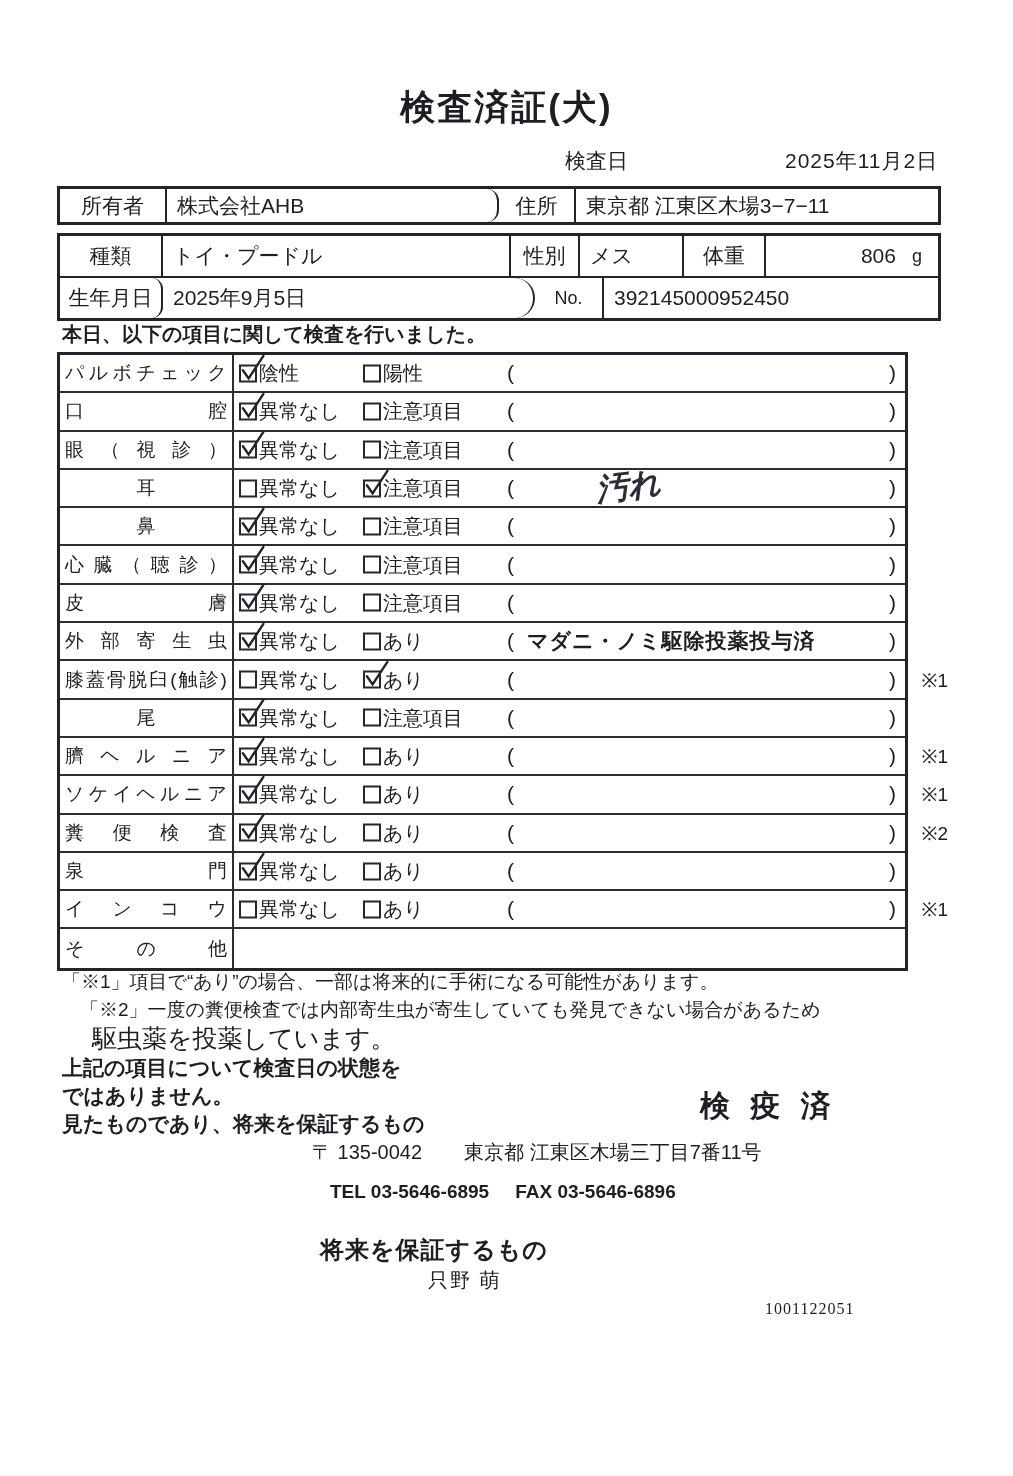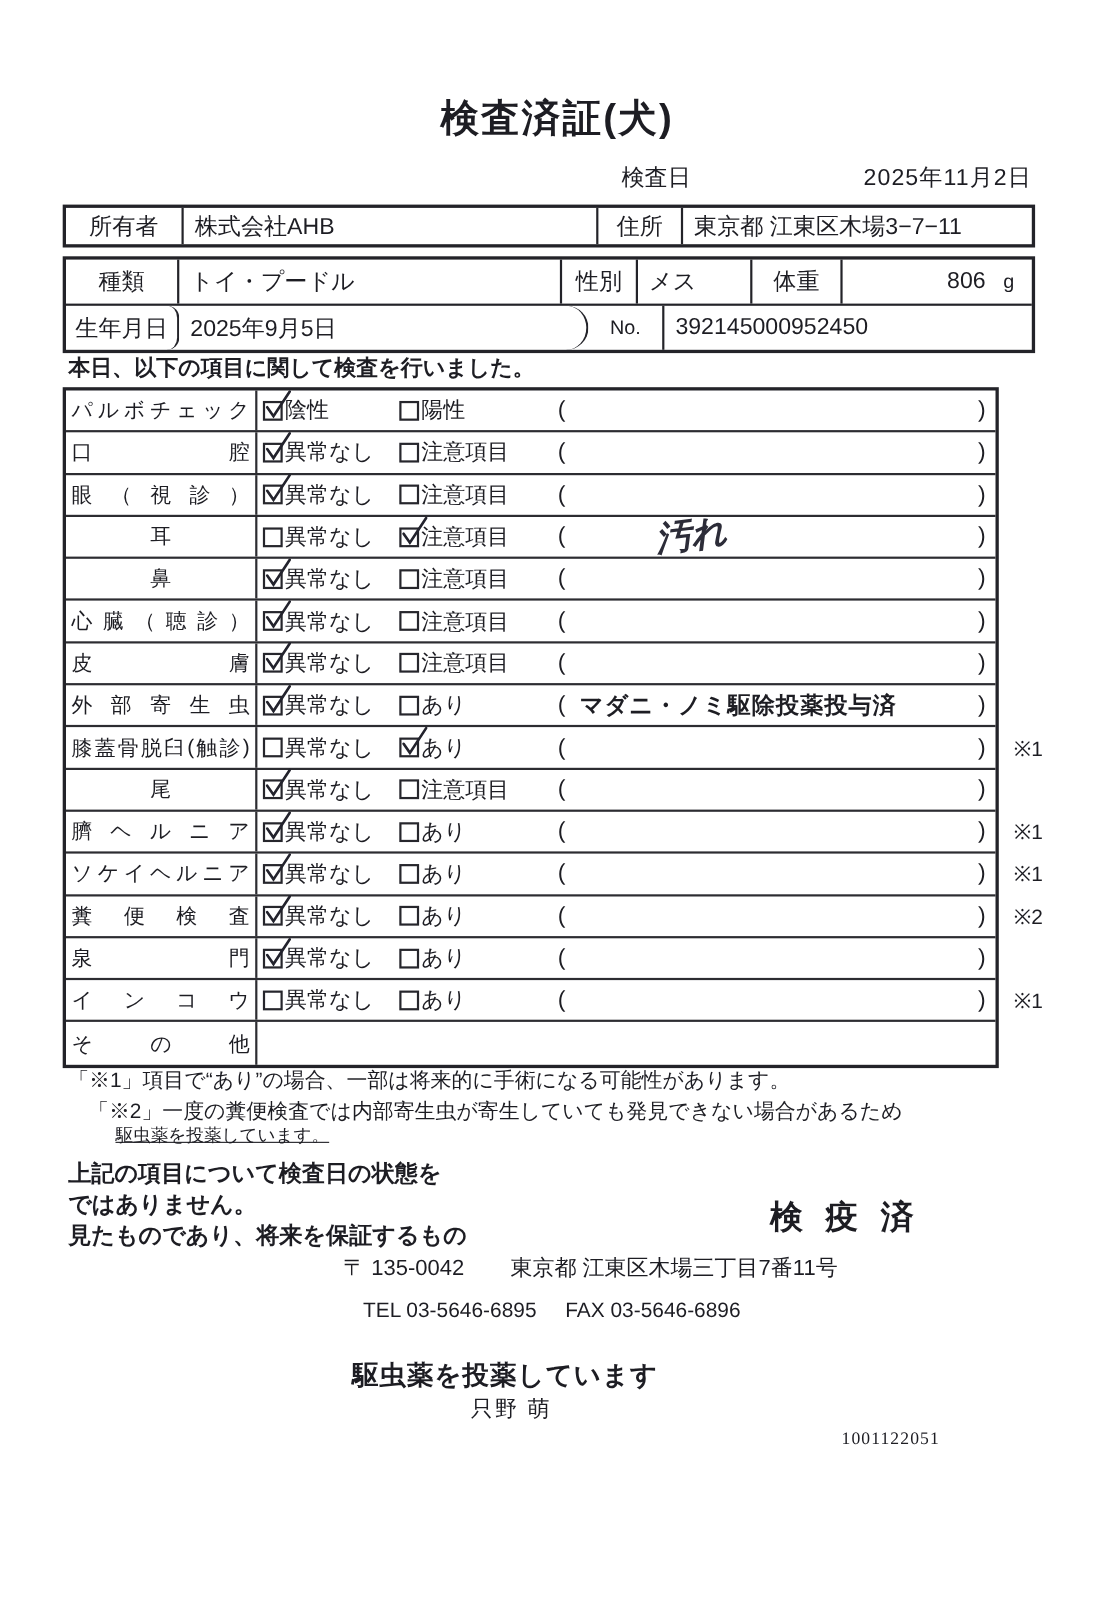--- a/index.html
+++ b/index.html
@@ -44,44 +44,44 @@
   .paren{position:absolute; top:50%; transform:translateY(-50%); font-size:21px; font-weight:500;}
   .paren.open{left:273px;} .paren.close{right:9px;}
   .note.print{position:absolute; left:293px; top:50%; transform:translateY(-50%);
     font-size:21px; font-weight:700; letter-spacing:1px; white-space:nowrap;}
   .note.hand{position:absolute; left:362px; top:46%; transform:translateY(-50%) rotate(-7deg);
     font-size:32px; font-style:italic; font-weight:600; color:#2c2c38; white-space:nowrap;}
   .remark{position:absolute; right:-43px; top:50%; transform:translateY(-50%); font-size:19px; font-weight:500;}
   
   .fn1{left:62px; top:969px; font-size:19px; font-weight:500;}
   .fn2{left:80px; top:997px; font-size:19px; font-weight:500;}
-  .fn3{left:105px; top:1022px; font-size:16px; font-weight:500;text-decoration:underline;}
+  .fn3{left:92px; top:1022px; font-size:25px; font-weight:500;}
   .disclaimer{left:62px; top:1054px; font-size:21px; font-weight:600; line-height:28px;}
   .stamp{left:700px; top:1086px; font-size:30px; font-weight:600; letter-spacing:6px;}
   .postal-line{left:312px; top:1139px; font-size:20px; font-weight:500;}
   .postal-line .addr{margin-left:42px;}
-  .tel-line{left:330px; top:1181px; font-size:19px; font-weight:400;}
+  .tel-line{left:330px; top:1181px; font-size:19px; font-weight:700;}
   .tel-line .fax{margin-left:26px;}
   .clinic-name{left:320px; top:1234px; font-size:24px; font-weight:600; letter-spacing:1px;}
   .vet-name{left:428px; top:1267px; font-size:20px; font-weight:500; letter-spacing:2px;}
   .serial{left:765px; top:1300px; font-size:16px; font-weight:500; letter-spacing:1px;font-family:Liberation Serif, serif;}
 </style>
 </head>
 <body>
 
 <div class="page">
 
   <div class="abs doc-title">検査済証(犬)</div>
 
   <div class="abs insp-label">検査日</div>
   <div class="abs insp-value">2025年11月2日</div>
 
   <div class="abs kv-table owner-table">
     <div class="kv-cell lab" style="width:107px;">所有者</div>
-    <div class="kv-cell val" style="width:377px;">株式会社AHB</div>
+    <div class="kv-cell val" style="width:332px;border-radius:12px;">株式会社AHB</div>
     <div class="kv-cell lab" style="width:77px;">住所</div>
     <div class="kv-cell val last" style="flex:1;">東京都 江東区木場3−7−11</div>
   </div>
 
   <div class="abs kv-table info-table">
     <div class="info-row first">
       <div class="kv-cell lab" style="width:103px;">種類</div>
       <div class="kv-cell val" style="width:348px;">トイ・プードル</div>
       <div class="kv-cell lab" style="width:69px;">性別</div>
       <div class="kv-cell val" style="width:104px;">メス</div>
@@ -483,17 +483,17 @@
   <div class="abs stamp">検 疫 済</div>
 
   <div class="abs postal-line">
     <span>〒 135-0042</span><span class="addr">東京都 江東区木場三丁目7番11号</span>
   </div>
 
   <div class="abs tel-line">
     <span>TEL 03-5646-6895</span><span class="fax">FAX 03-5646-6896</span>
   </div>
 
-  <div class="abs clinic-name">駆虫薬を投薬しています</div>
+  <div class="abs clinic-name">将来を保証するもの</div>
   <div class="abs vet-name">只野 萌</div>
   <div class="abs serial">1001122051</div>
 
 </div>
 
 </body></html>

